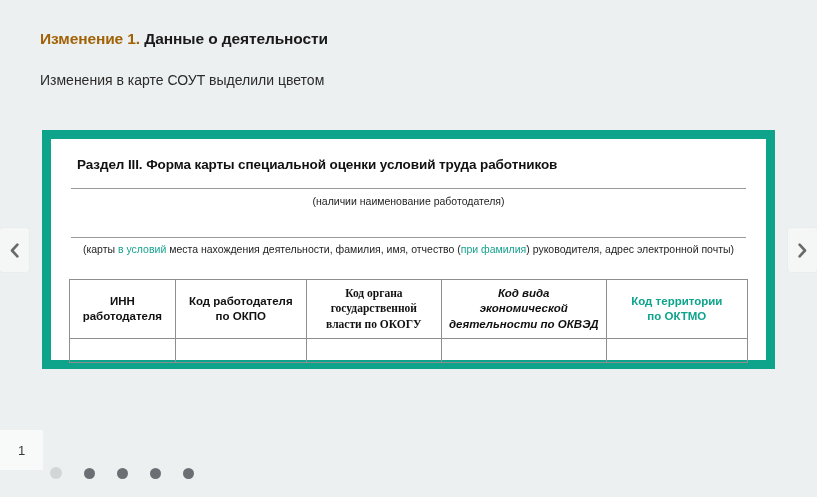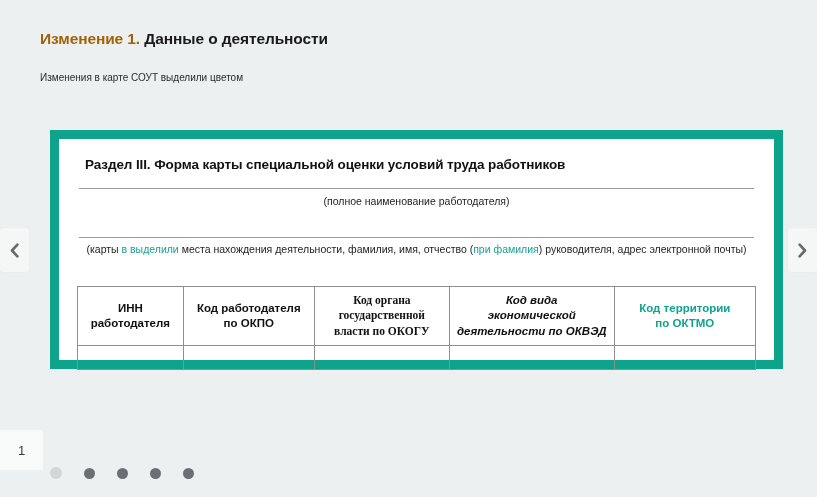--- a/index.html
+++ b/index.html
@@ -27,30 +27,30 @@
     letter-spacing: -0.1px;
     white-space: nowrap;
   }
   .slide-heading .accent {
     color: #a16207;
   }
   .slide-subheading {
     position: absolute;
     left: 40px;
     top: 72px;
-    font-size: 10px;
+    font-size: 14px;
     color: #2b2b2b;
     font-weight: normal;
     white-space: nowrap;
   }
 
   
   .doc-frame {
     position: absolute;
-    left: 50px;
+    left: 42px;
     top: 130px;
     width: 733px;
     height: 239px;
     background: #0ea48c;
     box-sizing: border-box;
     padding: 9px;
   }
   .doc-page {
     width: 100%;
     height: 100%;
@@ -90,21 +90,21 @@
     font-size: 10.5px;
   }
   .caption .accent {
     color: #18a28e;
   }
 
   
   .form-table {
     width: 100%;
     border-collapse: collapse;
-    margin-top: 31px;
+    margin-top: 24px;
     table-layout: fixed;
   }
   .form-table th,
   .form-table td {
     border: 1px solid #8e8e8e;
     text-align: center;
     vertical-align: middle;
     padding: 0;
   }
   .form-table th {
@@ -190,25 +190,25 @@
 </div>
 
 <div class="slide-subheading">Изменения в карте СОУТ выделили цветом</div>
 
 <div class="doc-frame">
   <div class="doc-page">
 
     <div class="doc-title">Раздел III. Форма карты специальной оценки условий труда работников</div>
 
     <div class="rule"></div>
-    <div class="caption">(полное наименование работодателя)</div>
+    <div class="caption">(наличии наименование работодателя)</div>
 
     <div class="rule second"></div>
     <div class="caption wide">
-      <span>(карты </span><span class="accent">в выделили</span><span> места нахождения деятельности, фамилия, имя, отчество (</span><span class="accent">при фамилия</span><span>) руководителя, адрес электронной почты)</span>
+      <span>(карты </span><span class="accent">в условий</span><span> места нахождения деятельности, фамилия, имя, отчество (</span><span class="accent">при фамилия</span><span>) руководителя, адрес электронной почты)</span>
     </div>
 
     <table class="form-table">
       <thead>
         <tr>
           <th class="col-1">ИНН<br>работодателя</th>
           <th class="col-2">Код работодателя<br>по ОКПО</th>
           <th class="col-3">Код органа<br>государственной<br>власти по ОКОГУ</th>
           <th class="col-4">Код вида<br>экономической<br>деятельности по ОКВЭД</th>
           <th class="col-5 accent-col">Код территории<br>по ОКТМО</th>

